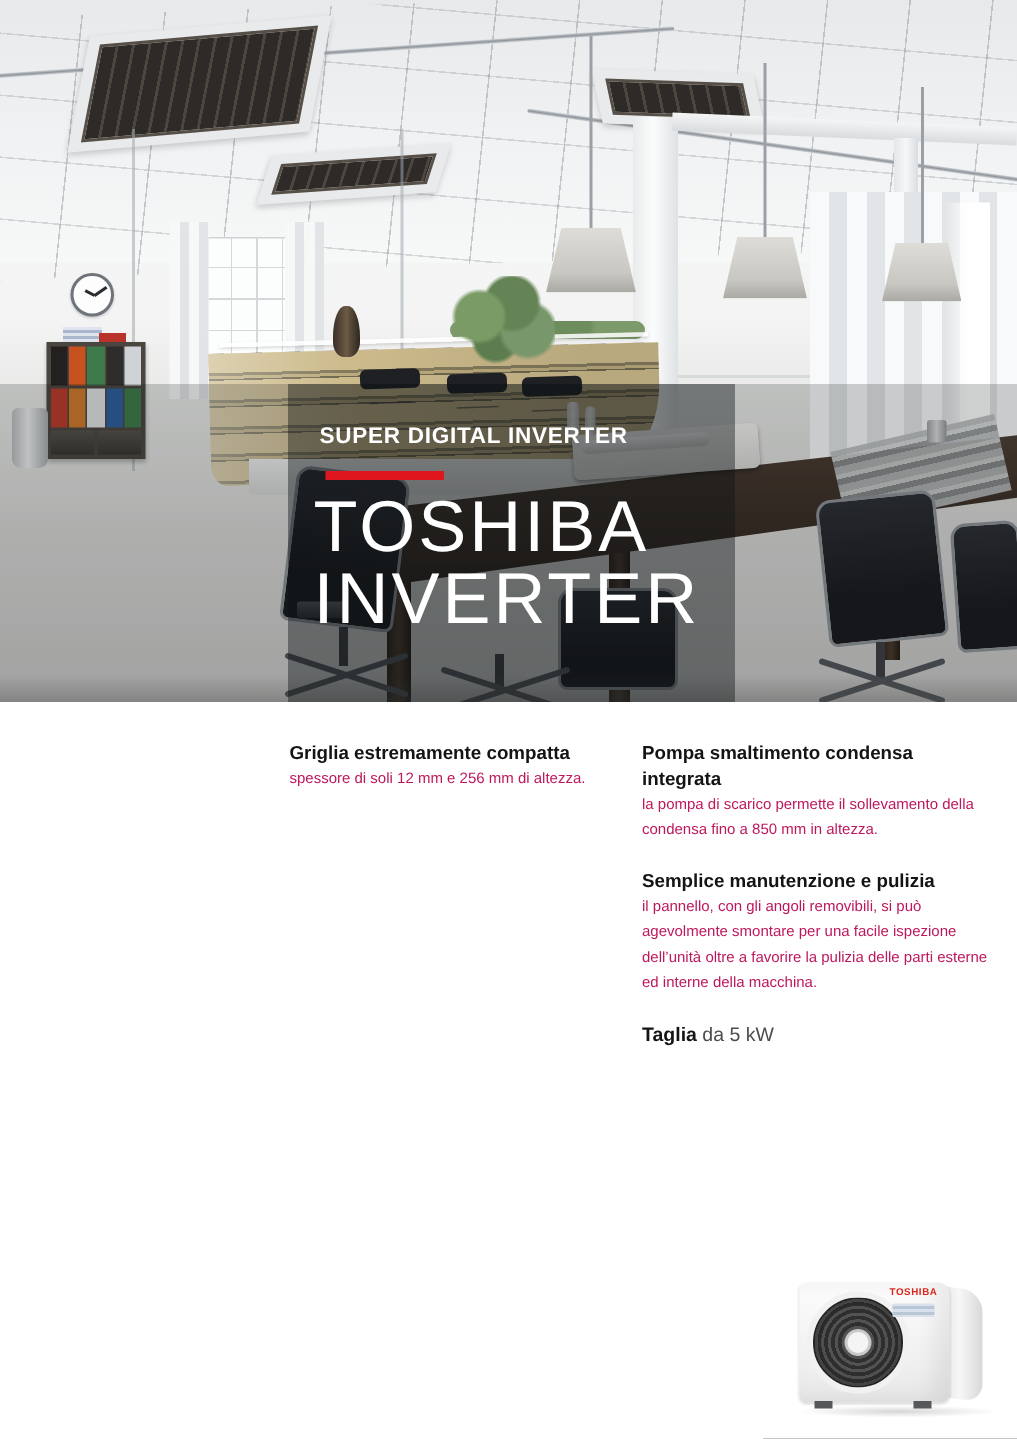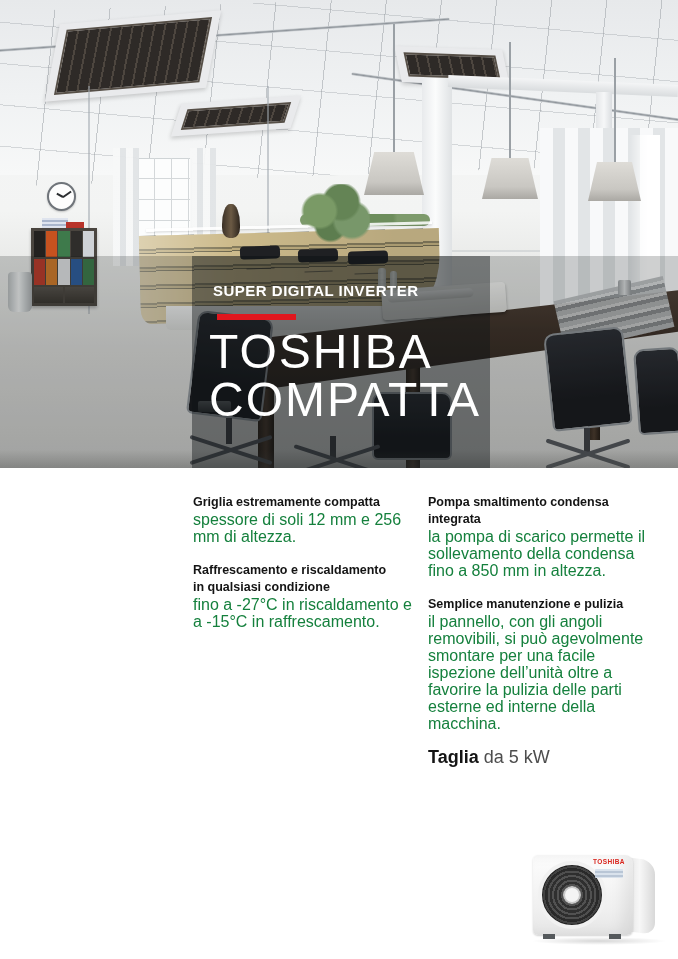--- a/index.html
+++ b/index.html
@@ -167,22 +167,22 @@
   .hero-box .accent { position:absolute; left:25px; top:58px; width:79px; height:6px; }
   .hero-title { position:absolute; left:17px; top:72px; color:#ffffff;
     font-size:48px; line-height:48px; font-weight:300; letter-spacing:2px; white-space:nowrap; }
 
   
   .features { position:absolute; left:193px; top:494px; width:472px; display:flex; }
   .fcol { width:236px; }
   .fcol.left { width:235px; padding-right:10px; }
   .feature { margin-bottom:17px; }
   .feature h3 { font-size:12.5px; line-height:17px; color:#141414; font-weight:bold; white-space:pre-line; }
-  .feature p { font-size:16px; line-height:17px; color:#15803d; }
-  .taglia { font-size:18px; line-height:17px; color:#4d4d4d; margin-top:17px; }
+  .feature p { font-size:10px; line-height:17px; color:#be185d; }
+  .taglia { font-size:13px; line-height:17px; color:#4d4d4d; margin-top:17px; }
   .taglia b { color:#141414; }
 
   
   .product { position:absolute; left:525px; top:845px; width:150px; height:100px; }
   .product * { position:absolute; }
   .ou-shadow { left:6px; bottom:0; width:136px; height:8px; border-radius:50%;
     background:radial-gradient(ellipse at 50% 50%, rgba(0,0,0,.16), rgba(0,0,0,0) 70%); }
   .ou-side { left:102px; top:14px; width:28px; height:74px; transform:skewY(7deg);
     border-radius:4px 14px 12px 4px;
     background:linear-gradient(90deg,#e3e3e3,#f7f7f7 45%,#d8d8d8); }
@@ -320,35 +320,30 @@
     <div class="hinge"></div>
     <div class="floor-edge"></div>
 
     <div class="shade-band"></div>
     <div class="hero-box">
       <div class="eyebrow">SUPER DIGITAL INVERTER</div>
       <div class="accent" style="background: rgb(224, 22, 30);"></div>
       <div class="hero-title">
         <span>TOSHIBA</span>
           <br>
-        <span>COMPATTA</span>
+        <span>INVERTER</span>
       </div>
     </div>
   </div>
 
   <div class="features">
     <div class="fcol left">
       <div class="feature">
         <h3>Griglia estremamente compatta</h3>
         <p>spessore di soli 12 mm e 256 mm di altezza.</p>
-      </div>
-      <div class="feature">
-        <h3>Raffrescamento e riscaldamento
-in qualsiasi condizione</h3>
-        <p>fino a -27°C in riscaldamento e a -15°C in raffrescamento.</p>
       </div>
     </div>
     <div class="fcol">
       <div class="feature">
         <h3>Pompa smaltimento condensa integrata</h3>
         <p>la pompa di scarico permette il sollevamento della condensa fino a 850 mm in altezza.</p>
       </div>
       <div class="feature">
         <h3>Semplice manutenzione e pulizia</h3>
         <p>il pannello, con gli angoli removibili, si può agevolmente smontare per una facile ispezione dell’unità oltre a favorire la pulizia delle parti esterne ed interne della macchina.</p>

